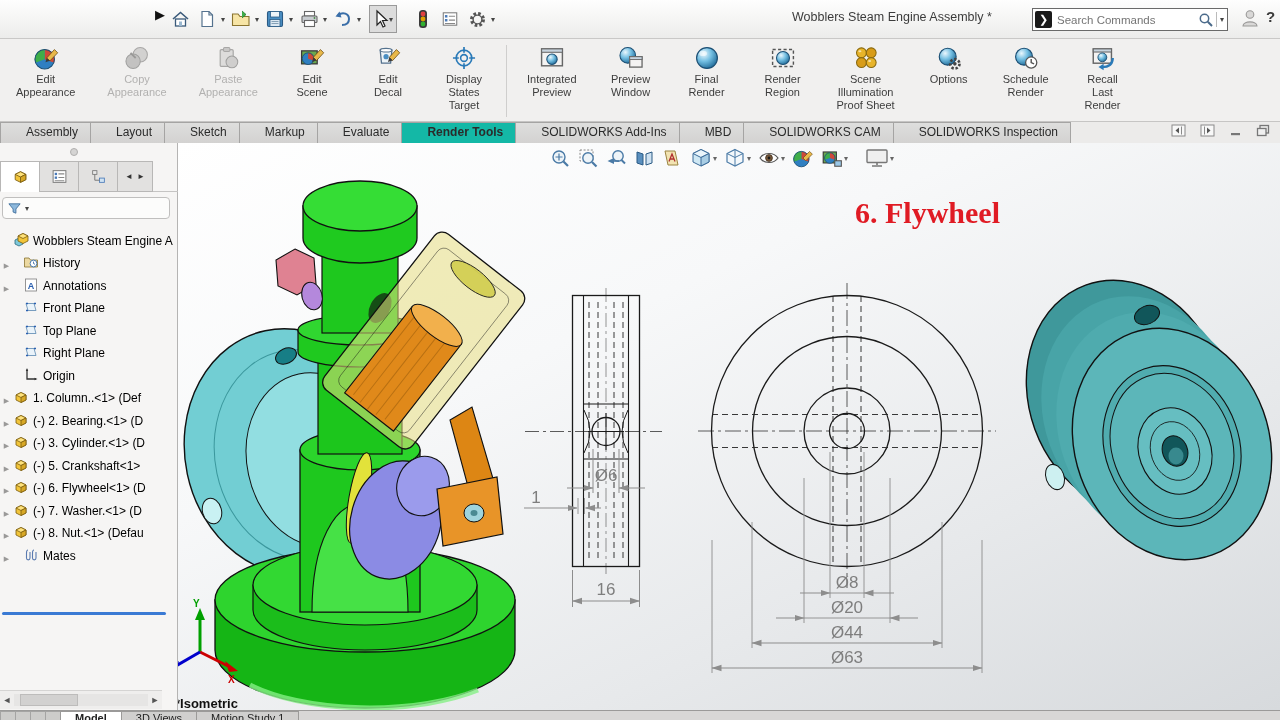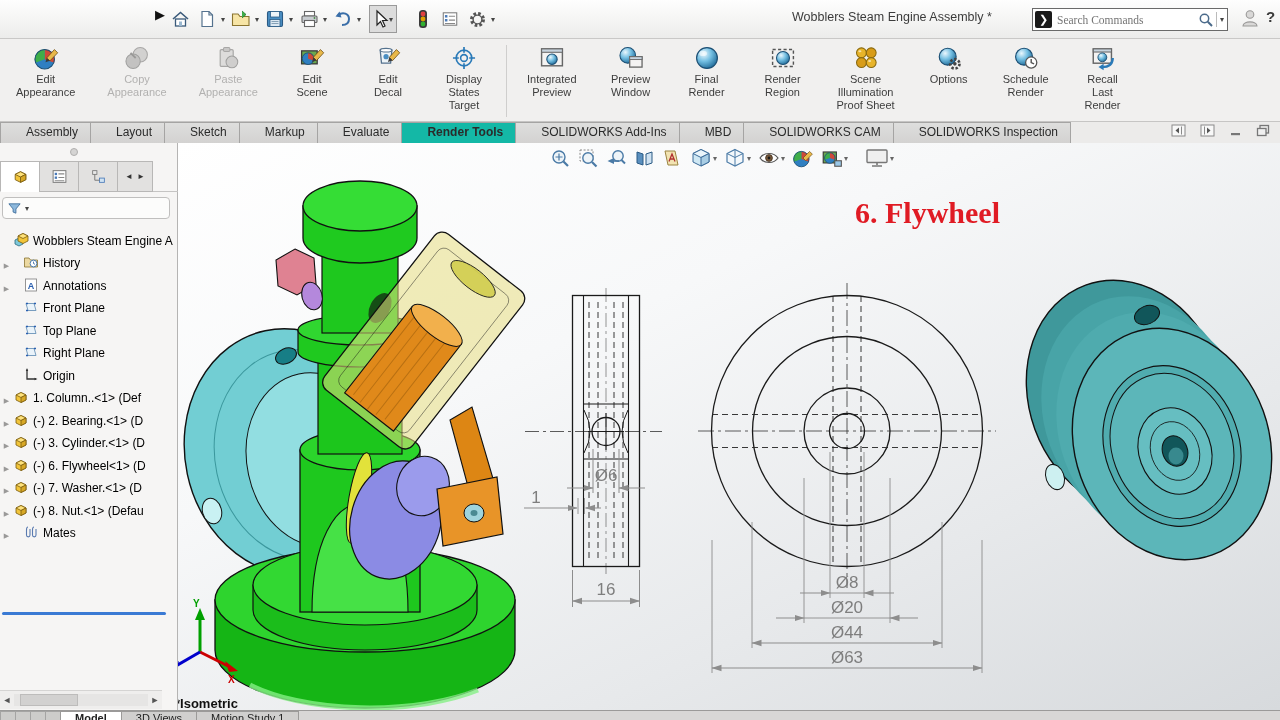--- a/index.html
+++ b/index.html
@@ -12,21 +12,21 @@
   .logo-works{font-weight:normal;font-size:16px;color:#d9574e;letter-spacing:.3px;}
   .logo-arrow{position:absolute;left:155px;top:7px;font-size:13px;color:#111;}
   .qat{position:absolute;left:168px;top:4px;height:30px;display:flex;align-items:center;gap:3px;}
   .qbtn{display:flex;align-items:center;justify-content:center;width:24px;height:26px;}
   .qcaret{font-size:8px;color:#444;margin:0 1px 0 -1px;}
   .qsel{display:flex;align-items:center;border:1px solid #9a9a9a;background:#dcdcdc;height:26px;padding:0 2px;margin-left:4px;}
   .qgap{width:8px;}
   .doc-title{position:absolute;left:792px;top:10px;font-size:12.5px;color:#3c3c3c;}
   .searchbox{position:absolute;left:1032px;top:8px;width:194px;height:21px;border:1px solid #6a6a6a;background:#fff;display:flex;align-items:center;}
   .search-glyph{width:17px;height:17px;background:#1a1a1a;color:#fff;font-size:11px;display:flex;align-items:center;justify-content:center;margin:0 3px 0 2px;border-radius:2px;}
-  .searchbox input{flex:1;border:none;outline:none;font-size:11.5px;color:#555;font-family:Liberation Serif, serif;background:transparent;min-width:0;}
+  .searchbox input{flex:1;border:none;outline:none;font-size:11.5px;color:#555;font-family:Liberation Sans, sans-serif;background:transparent;min-width:0;}
   .search-mag{margin:0 2px;}
   .search-caret{font-size:8px;color:#444;border-left:1px solid #bbb;padding:3px 3px;}
   .user-icon{position:absolute;left:1240px;top:8px;}
   .help-q{position:absolute;left:1266px;top:8px;font-size:15px;font-weight:bold;color:#3a3a3a;}
   
   .ribbon{position:absolute;left:0;top:39px;width:1280px;height:83px;background:#f1f0ef;border-bottom:1px solid #c6c5c4;display:flex;align-items:flex-start;padding-top:4px;box-sizing:border-box;}
   .rbtn{display:flex;flex-direction:column;align-items:center;padding:2px 16px;min-width:44px;cursor:default;}
   .rbtn .ric{height:26px;display:flex;align-items:center;justify-content:center;}
   .rlabel{font-size:11px;color:#3d3d3d;text-align:center;white-space:pre-line;line-height:1.18;margin-top:2px;}
   .rbtn.disabled .rlabel{color:#b2b1b0;}
@@ -585,20 +585,29 @@
             </span>
           <span class="tlabel">(-) 3. Cylinder.&lt;1&gt; (D</span>
         </div>
         <div class="trow">
           <span class="arr on">▶</span>
           <span class="ticon">
               <svg width="16" height="16" viewBox="0 0 16 16">
                 <use href="#s-part"></use>
               </svg>
             </span>
+          <span class="tlabel">(-) 5. Crankshaft&lt;1&gt;</span>
+        </div>
+        <div class="trow">
+          <span class="arr on">▶</span>
+          <span class="ticon">
+              <svg width="16" height="16" viewBox="0 0 16 16">
+                <use href="#s-part"></use>
+              </svg>
+            </span>
           <span class="tlabel">(-) 6. Flywheel&lt;1&gt; (D</span>
         </div>
         <div class="trow">
           <span class="arr on">▶</span>
           <span class="ticon">
               <svg width="16" height="16" viewBox="0 0 16 16">
                 <use href="#s-part"></use>
               </svg>
             </span>
           <span class="tlabel">(-) 7. Washer.&lt;1&gt; (D</span>

